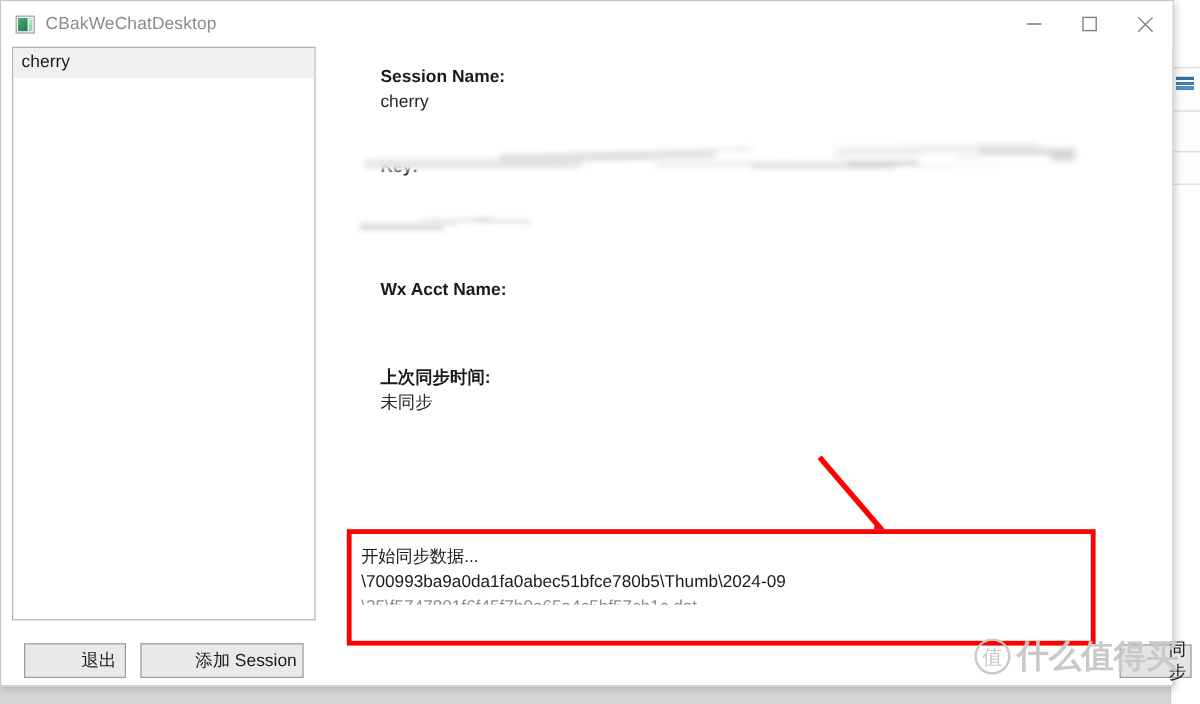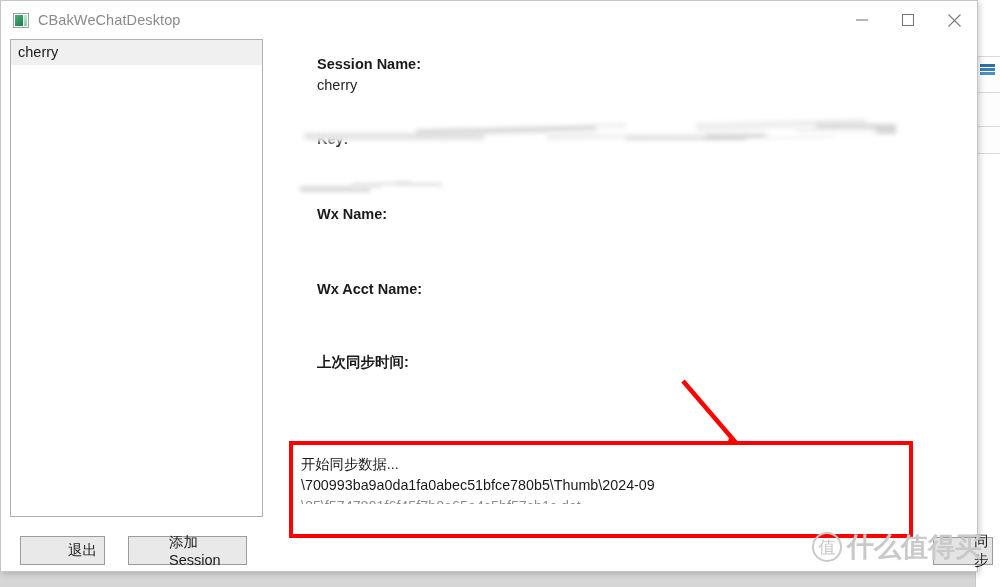--- a/index.html
+++ b/index.html
@@ -124,21 +124,21 @@
   
   #arrow{position:absolute;left:660px;top:378px;width:115px;height:90px;pointer-events:none;}
 
   
   .btn{
     position:absolute;background:#e9e9e9;border:1px solid #9c9c9c;
     box-sizing:border-box;display:flex;align-items:center;justify-content:center;
     font-size:14.5px;color:#1a1a1a;padding-left:40px;
   }
   #btn-exit{left:19px;top:535px;width:85px;height:29px;}
-  #btn-add{left:127px;top:535px;width:119px;height:29px;}
+  #btn-add{left:116px;top:535px;width:136px;height:29px;}
   #btn-sync{left:932px;top:536px;width:60px;height:28px;background:#e4e4e4;}
 
   
   #watermark{
     position:absolute;left:812px;top:527px;width:185px;height:40px;
     display:flex;align-items:center;gap:5px;
     color:#c9c9c9;font-size:27px;font-weight:bold;
     font-family:"DejaVu Sans",sans-serif;
     pointer-events:none;white-space:nowrap;
   }
@@ -197,34 +197,31 @@
         <div class="field-value">cherry</div>
       </div>
       <div class="spacer-lg"></div>
 
       <div class="field">
         <div class="field-label">Key:</div>
         <div class="field-value"></div>
       </div>
       <div class="spacer-lg"></div>
 
-      <div class="field">
-        <div class="field-label">Wx Name:</div>
-        <div class="field-value"></div>
-      </div>
       <div class="spacer-lg"></div>
 
       <div class="field">
         <div class="field-label">Wx Acct Name:</div>
         <div class="field-value"></div>
       </div>
       <div class="spacer-sm"></div>
 
       <div class="field">
         <div class="field-label">上次同步时间:</div>
+        <div class="field-value">未同步</div>
       </div>
     </div>
 
     <div id="key-smudge">
       <div class="sm" style="left:0;top:9px;width:300px;height:11px;"></div>
       <div class="gr" style="left:8px;top:12px;width:180px;height:7px;background:#e3e3e3;"></div>
       <div class="gr" style="left:120px;top:6px;width:210px;height:6px;background:#d8d8d8;transform:rotate(-1.4deg);"></div>
       <div class="gr" style="left:250px;top:10px;width:200px;height:7px;background:#efefef;transform:rotate(-1.2deg);"></div>
       <div class="gr" style="left:330px;top:13px;width:120px;height:6px;background:#e0e0e0;"></div>
       <div class="gr" style="left:410px;top:9px;width:130px;height:7px;background:#c9c9c9;transform:rotate(-1deg);"></div>

